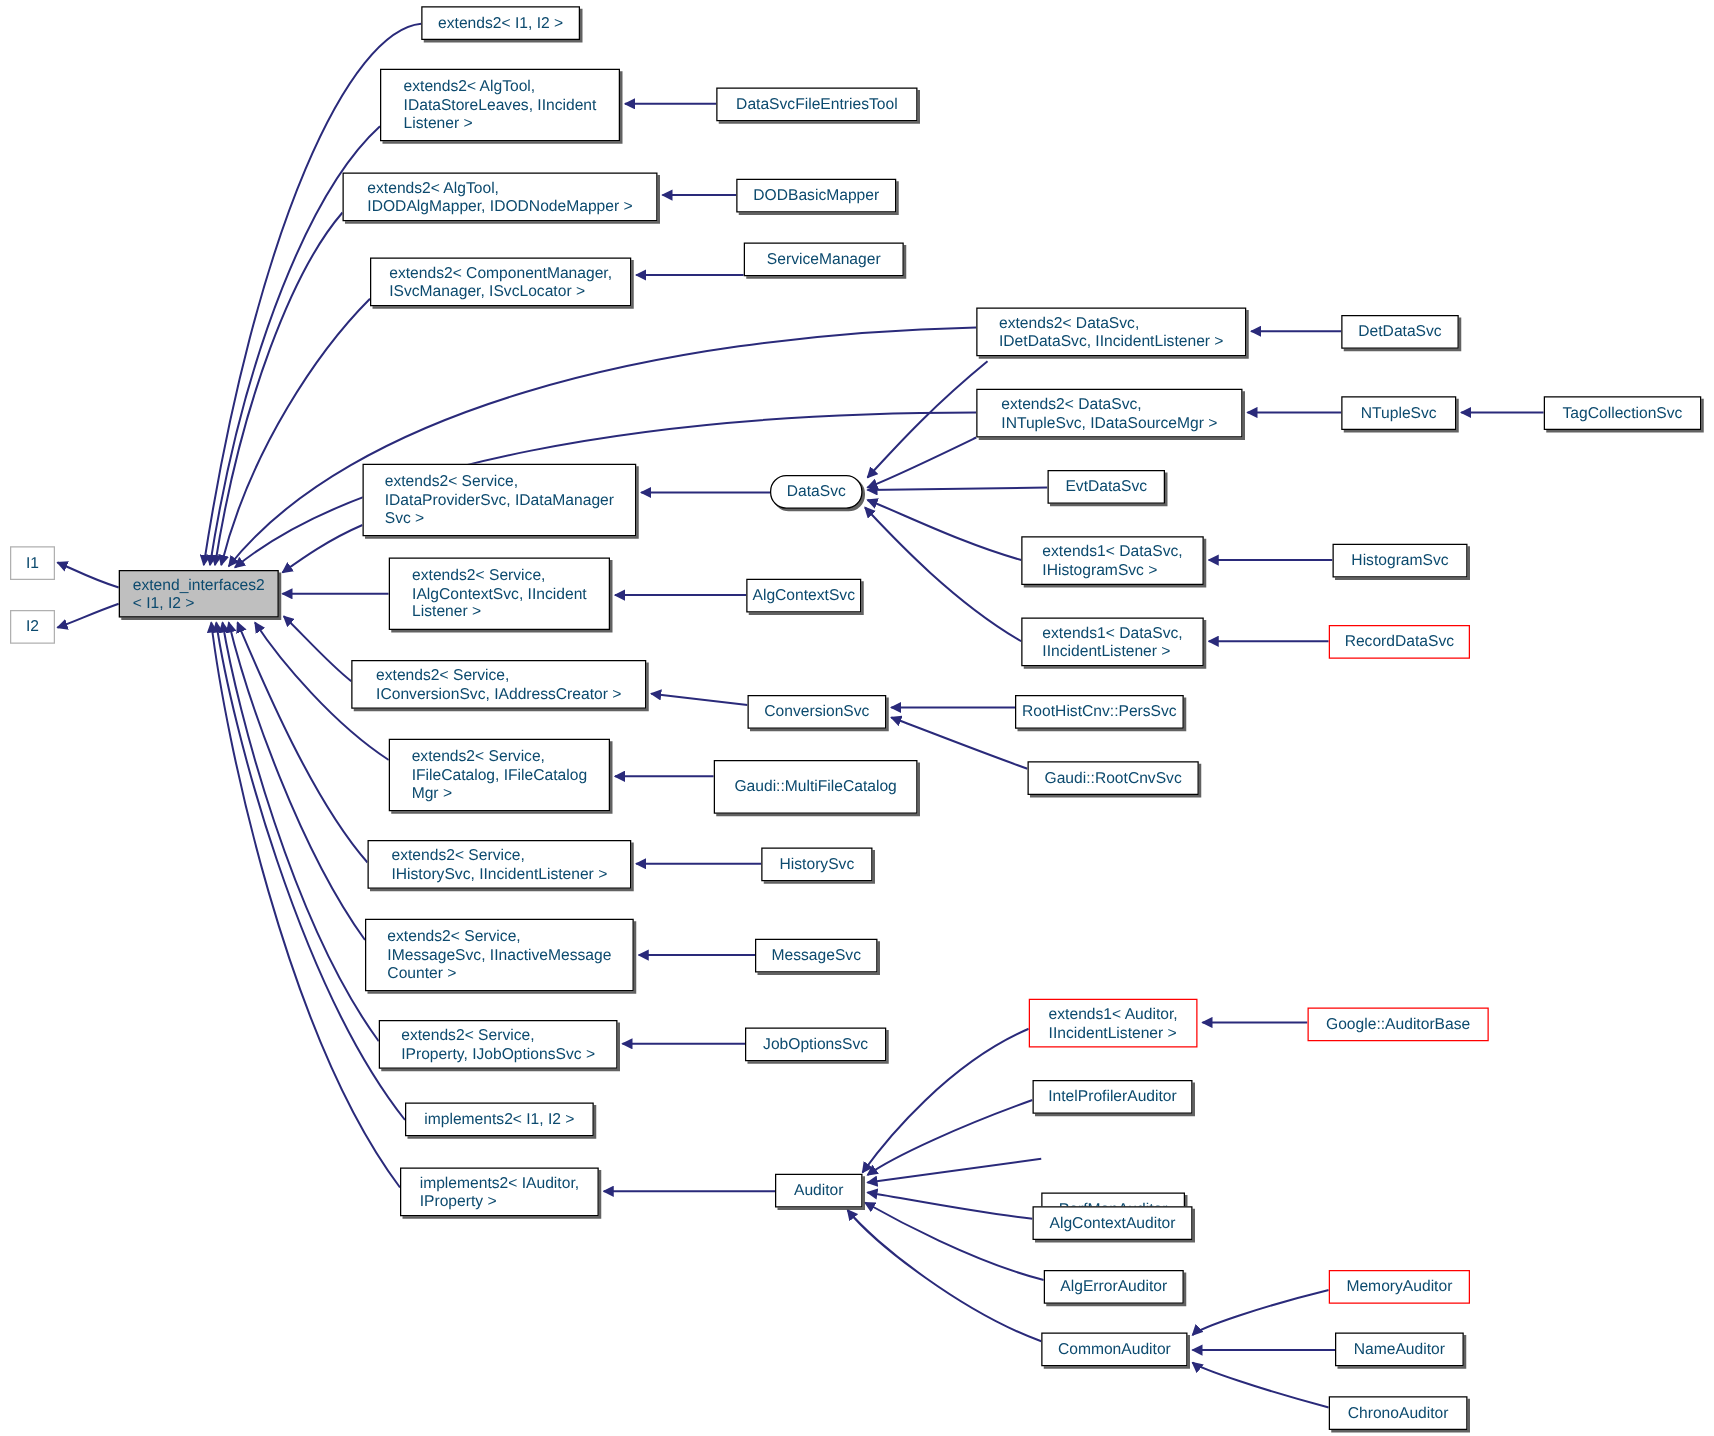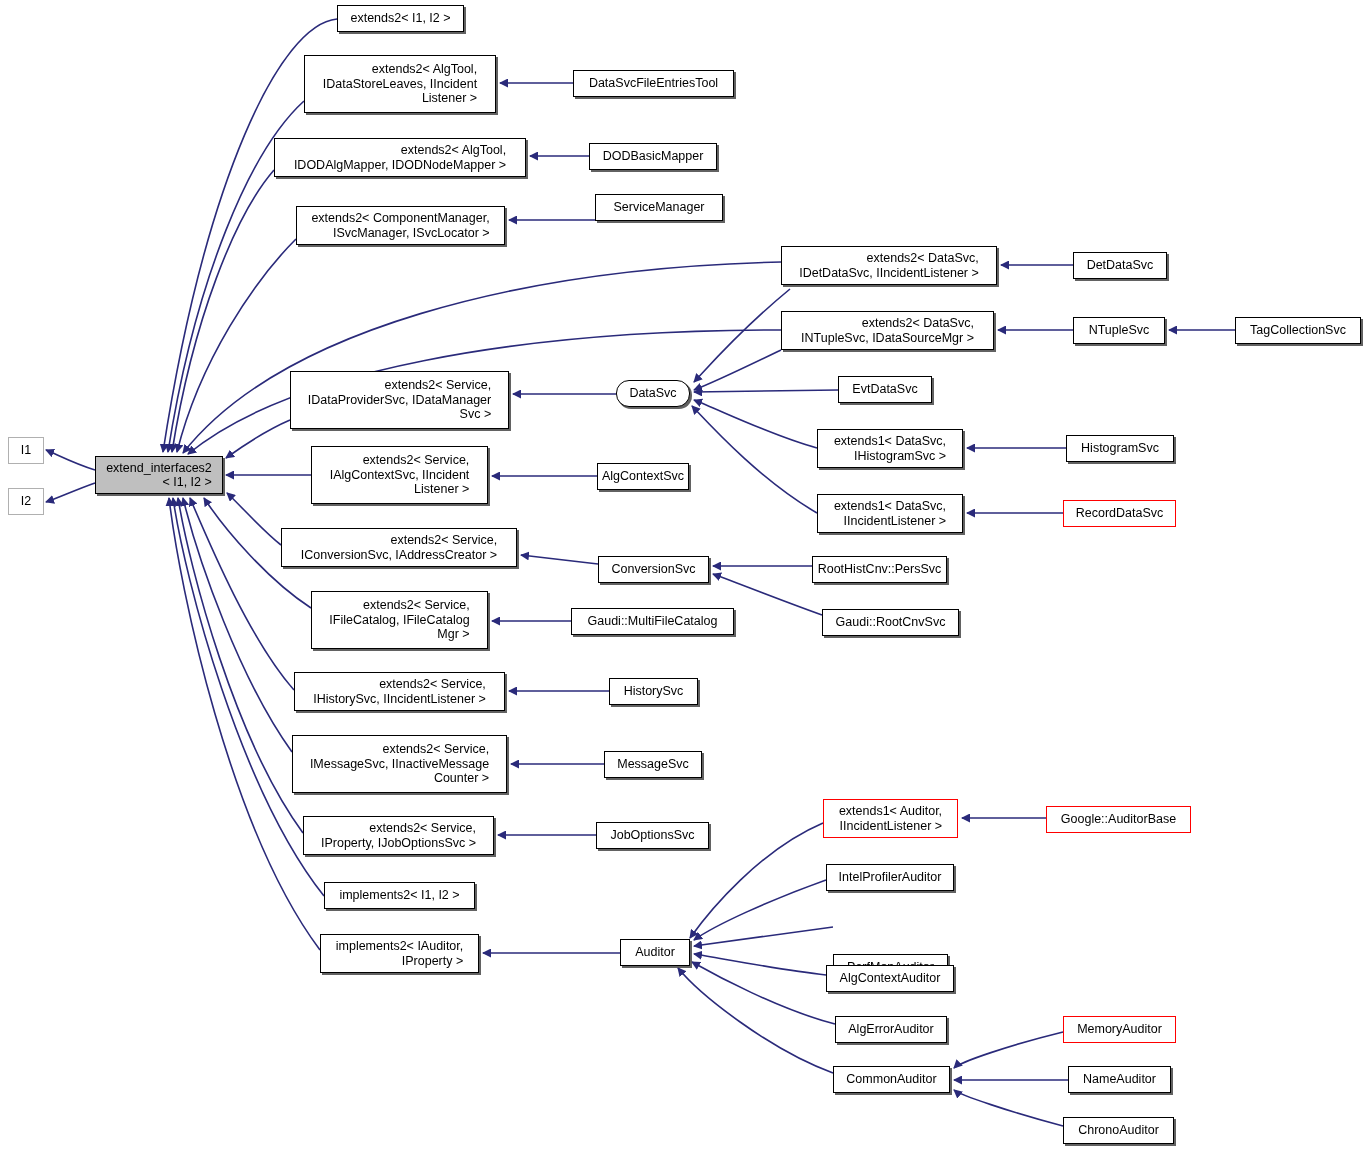--- a/index.html
+++ b/index.html
@@ -20,27 +20,27 @@
     left: 0; top: 0;
     width: 1371px;
     height: 1149px;
     pointer-events: none;
   }
   .node {
     position: absolute;
     box-sizing: border-box;
     background: #ffffff;
     border: 1px solid #000000;
-    color: #000000;
+    color: #0c4a6e;
     font-size: 12.5px;
     line-height: 14.5px;
     display: flex;
     align-items: center;
     justify-content: center;
-    text-align: right;
+    text-align: left;
     white-space: pre-line;
     box-shadow: 2px 2px 0 0 rgba(70,70,70,0.85);
     z-index: 5;
   }
   .node.red {
     border-color: #ff0000;
     box-shadow: none;
   }
   .node.root {
     background: #bfbfbf;
@@ -153,21 +153,21 @@
 IIncidentListener &gt;</div>
       <div class="node red" style="left: 1063px; top: 500px; width: 113px; height: 27px;">RecordDataSvc</div>
       <div class="node" style="left: 281px; top: 528px; width: 236px; height: 39px;">extends2&lt; Service,
 IConversionSvc, IAddressCreator &gt;</div>
       <div class="node" style="left: 598px; top: 556px; width: 111px; height: 27px;">ConversionSvc</div>
       <div class="node" style="left: 812px; top: 556px; width: 135px; height: 27px;">RootHistCnv::PersSvc</div>
       <div class="node" style="left: 822px; top: 609px; width: 137px; height: 27px;">Gaudi::RootCnvSvc</div>
       <div class="node" style="left: 311px; top: 591px; width: 177px; height: 58px;">extends2&lt; Service,
 IFileCatalog, IFileCatalog
 Mgr &gt;</div>
-      <div class="node" style="left: 571px; top: 608px; width: 163px; height: 27px;">Gaudi::MultiFileCatalog</div>
+      <div class="node" style="left: 571px; top: 608px; width: 163px; height: 43px;">Gaudi::MultiFileCatalog</div>
       <div class="node" style="left: 294px; top: 672px; width: 211px; height: 39px;">extends2&lt; Service,
 IHistorySvc, IIncidentListener &gt;</div>
       <div class="node" style="left: 609px; top: 678px; width: 89px; height: 27px;">HistorySvc</div>
       <div class="node" style="left: 292px; top: 735px; width: 215px; height: 58px;">extends2&lt; Service,
 IMessageSvc, IInactiveMessage
 Counter &gt;</div>
       <div class="node" style="left: 604px; top: 751px; width: 98px; height: 27px;">MessageSvc</div>
       <div class="node" style="left: 303px; top: 816px; width: 191px; height: 39px;">extends2&lt; Service,
 IProperty, IJobOptionsSvc &gt;</div>
       <div class="node" style="left: 596px; top: 822px; width: 113px; height: 27px;">JobOptionsSvc</div>

